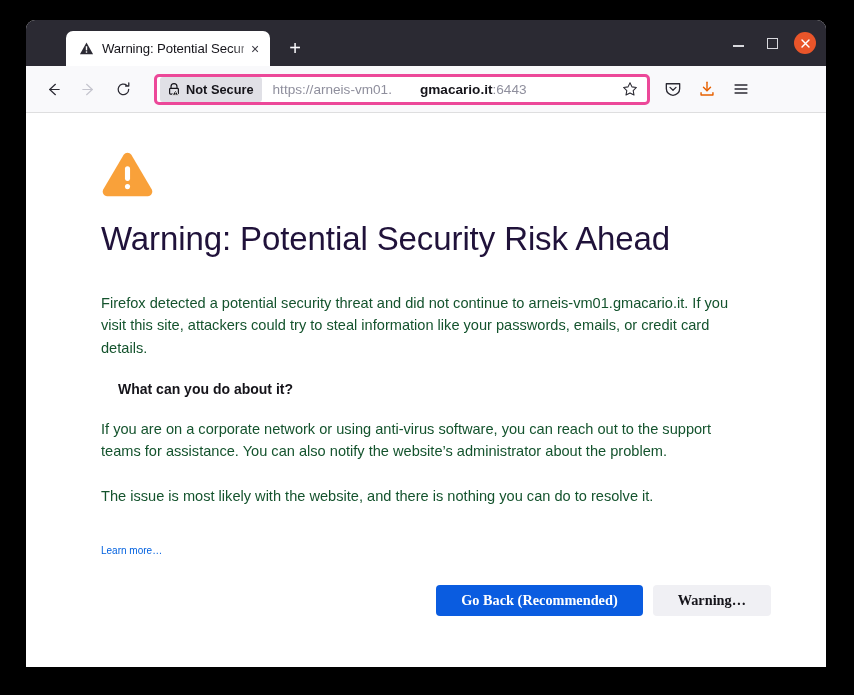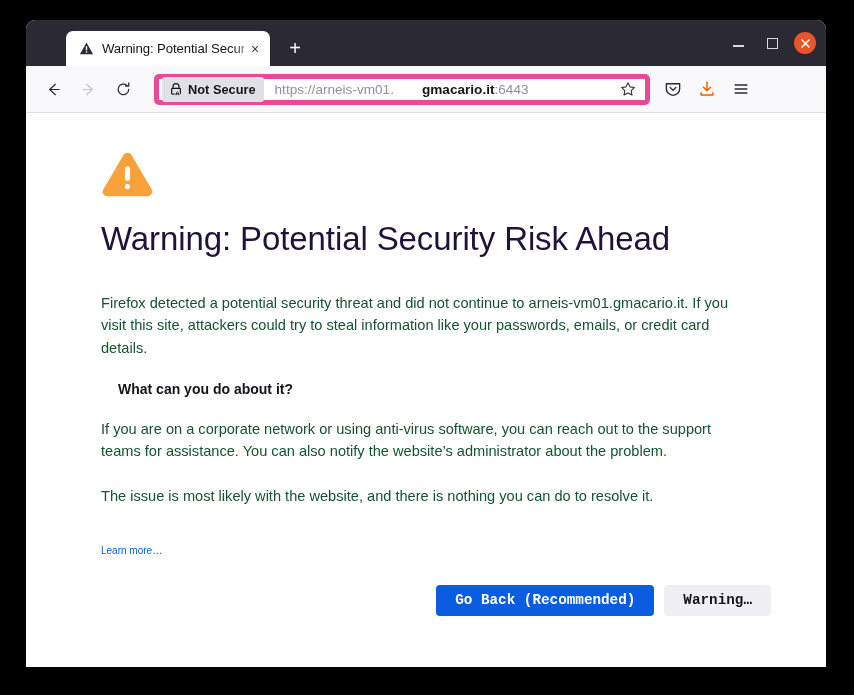--- a/index.html
+++ b/index.html
@@ -163,21 +163,21 @@
     cursor: pointer;
     flex: 0 0 auto;
     margin-right: 5px;
   }
 
   .urlbar {
     flex: 1 1 auto;
     height: 31px;
     margin: 0 8px 0 11px;
     background: #ffffff;
-    border: 5px solid #ec4899;
+    border: 3px solid #ec4899;
     border-radius: 5px;
     display: flex;
     align-items: center;
     padding: 0 4px 0 3px;
     box-sizing: border-box;
     max-width: 496px;
     cursor: text;
   }
   .identity-box {
     height: 25px;
@@ -284,26 +284,26 @@
   }
 
   .button-row {
     display: flex;
     justify-content: flex-end;
     gap: 10px;
     margin-top: 27px;
     width: 670px;
   }
   .btn {
-    font-family: Liberation Mono, monospace;
+    font-family: Liberation Serif, serif;
     font-size: 14.3px;
     font-weight: 700;
     border: none;
     border-radius: 4px;
-    padding: 0 19px;
+    padding: 0 25px;
     height: 31px;
     cursor: pointer;
     white-space: nowrap;
   }
   .btn-primary {
     background: #0a5ce0;
     color: #ffffff;
   }
   .btn-secondary {
     background: #f0f0f4;

